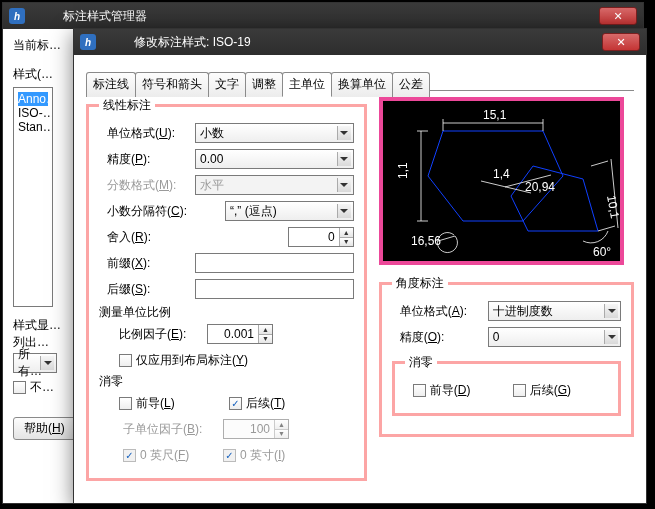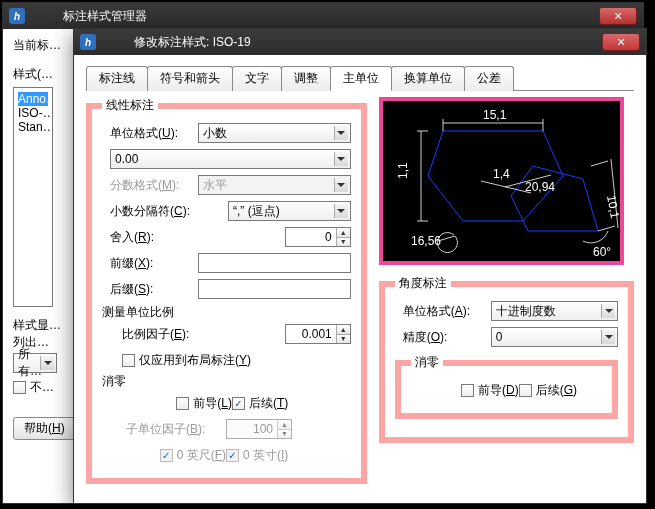--- a/index.html
+++ b/index.html
@@ -22,30 +22,30 @@
   .select.disabled { color:#9a9a9a; background:#f3f3f3; }
   .spin { display:flex; border:1px solid #7a7a7a; height:20px; }
   .spin input { border:0; width:50px; padding:0 4px; text-align:right; outline:none; }
   .spin .sp { width:14px; display:flex; flex-direction:column; border-left:1px solid #aaa;}
   .spin .sp div { flex:1; display:flex; align-items:center; justify-content:center; background:linear-gradient(#fff,#e5e5e5); font-size:7px; color:#333; }
   .spin .sp div:first-child { border-bottom:1px solid #aaa; }
   
   .win.front { top:28px; left:73px; width:574px; height:476px; }
   .win.front .body { padding:10px 12px 12px; height:calc(100% - 26px); display:flex; flex-direction:column; }
   .tabs { display:flex; border-bottom:1px solid #8a8a8a; }
-  .tab { padding:3px 12px; border:1px solid #8a8a8a; border-bottom:none; background:linear-gradient(#fdfdfd,#ececec); margin-right:-1px; border-radius:3px 3px 0 0; position:relative; top:1px;font-family:Liberation Serif, serif; }
+  .tab { padding:3px 6px; border:1px solid #8a8a8a; border-bottom:none; background:linear-gradient(#fdfdfd,#ececec); margin-right:-1px; border-radius:3px 3px 0 0; position:relative; top:7px;font-family:Liberation Serif, serif; }
   .tab.active { background:#fff; border-bottom:1px solid #fff; z-index:2; }
   .panel { flex:1; border:0; padding:6px 0 0; display:flex; gap:12px; }
   .col { flex:1; }
-  fieldset { border:6px solid #fca5a5; padding:6px 10px 10px; margin-bottom:8px; }
+  fieldset { border:3px solid #fca5a5; padding:6px 10px 10px; margin-bottom:8px; }
   legend { padding:0 4px; }
   .row { display:flex; align-items:center; height:26px;margin-left:8px; }
   .row .lab { width:88px; }
   .row .ctl { flex:1; }
-  .checkbox { display:inline-flex; align-items:center;justify-content:flex-end; }
+  .checkbox { display:inline-flex; align-items:center; }
   .checkbox .box { width:13px; height:13px; border:1px solid #7a7a7a; background:linear-gradient(#fff,#eee); margin-right:4px; display:inline-flex; align-items:center; justify-content:center; font-size:10px; color:#1560bd; }
   .checkbox.disabled { color:#9a9a9a; }
   .checkbox.disabled .box { background:#f1f1f1; border-color:#bbb; }
   input.txt { height:20px; border:1px solid #7a7a7a; padding:0 4px; width:100%; outline:none; }
   .preview { width:245px; height:168px; border:4px solid #ec4899; background:#000; position:relative; }
   .under { text-decoration: underline; }
 </style>
 </head>
 <body>
 
@@ -106,20 +106,21 @@
               <span class="lab"><span>单位格式(<span class="under">U</span>):</span></span>
             <div class="ctl">
                 <div class="select">
                   <span>小数</span>
                   <span class="arrow"></span>
                 </div>
               </div>
             </div>
 
           <div class="row">
+              <span class="lab"><span>精度(<span class="under">P</span>):</span></span>
             <div class="ctl">
                 <div class="select">
                   <span>0.00</span>
                   <span class="arrow"></span>
                 </div>
               </div>
             </div>
 
           <div class="row">
               <span class="lab" style="color:#9a9a9a"><span>分数格式(<span class="under">M</span>):</span></span>
@@ -160,21 +161,21 @@
             </div>
 
           <div class="row">
               <span class="lab"><span>后缀(<span class="under">S</span>):</span></span>
             <div class="ctl"><input class="txt" style=""></div>
             </div>
 
           <div style="margin-top:2px">测量单位比例</div>
           <div class="row" style="padding-left:12px">
               <span class="lab"><span>比例因子(<span class="under">E</span>):</span></span>
-            <div class="ctl" style="display:flex;justify-content:flex-end">
+            <div class="ctl" style="display:flex;justify-content:flex-start">
                 <div class="spin">
                   <input value="0.001" style="">
                   <span class="sp">
                     <div>▲</div>
                     <div>▼</div>
                   </span>
                 </div>
               </div>
             </div>
           <div class="row" style="padding-left:12px">

